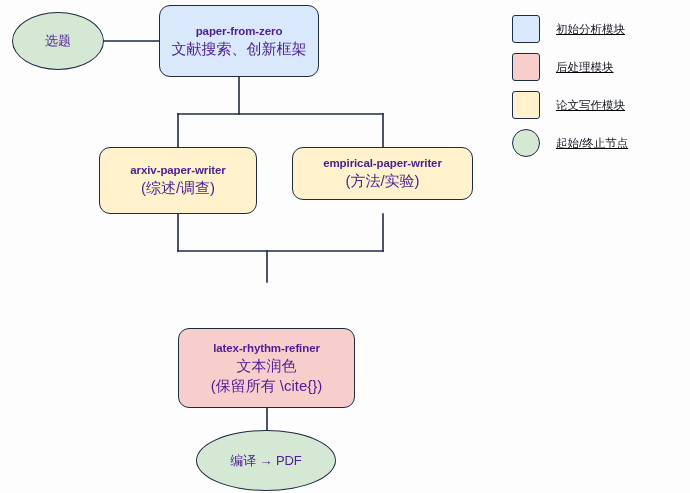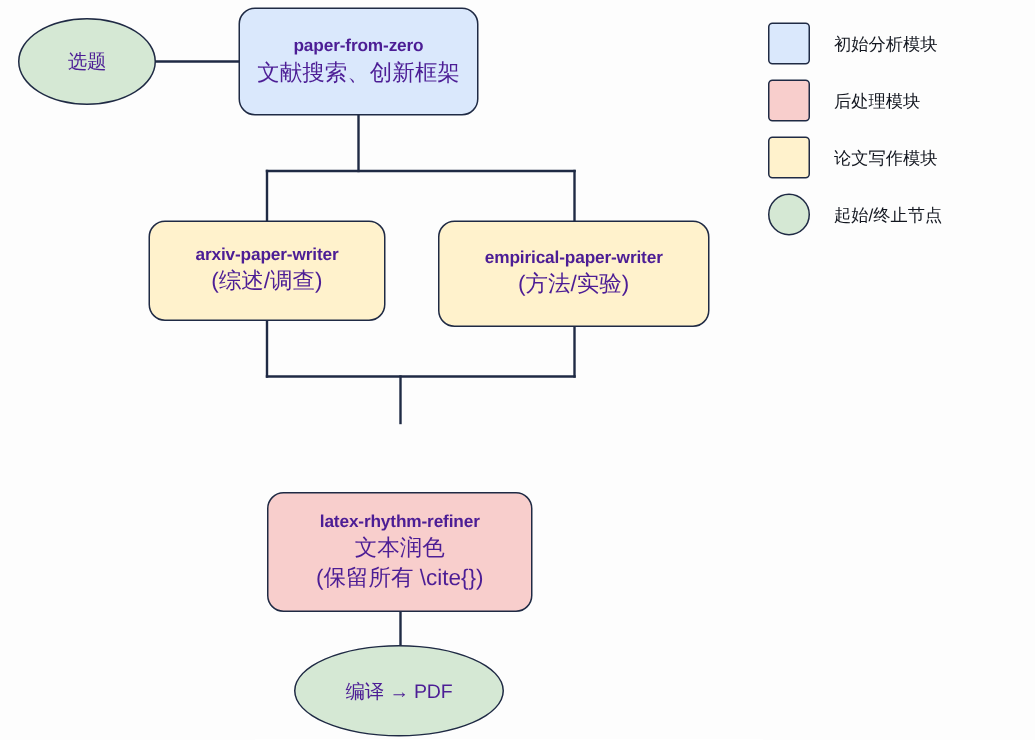--- a/index.html
+++ b/index.html
@@ -63,21 +63,21 @@
   }
   #node-pfz {
     left: 159px; top: 5px; width: 160px; height: 72px;
     background: #dae8fc;
   }
   #node-arxiv {
     left: 99px; top: 147px; width: 158px; height: 67px;
     background: #fff2cc;
   }
   #node-empirical {
-    left: 292px; top: 147px; width: 181px; height: 71px;
+    left: 292px; top: 147px; width: 181px; height: 53px;
     background: #fff2cc;
   }
   #node-refiner {
     left: 178px; top: 282px; width: 177px; height: 80px;
     background: #f8cecc;
     margin-top: 46px;
   }
   #node-end {
     left: 196px; top: 430px; width: 140px; height: 61px;
     background: #d5e8d4;
@@ -88,20 +88,21 @@
   #legend {
     position: absolute;
     left: 512px;
     top: 10px;
     width: 170px;
   }
   .legend-row {
     display: flex;
     align-items: center;
     height: 38px;
+    text-decoration: underline;
   }
   .legend-swatch {
     width: 26px;
     height: 26px;
     border: 1.6px solid #1f2a44;
     border-radius: 3px;
     flex: 0 0 auto;
   }
   .legend-swatch.round {
     border-radius: 50%;

